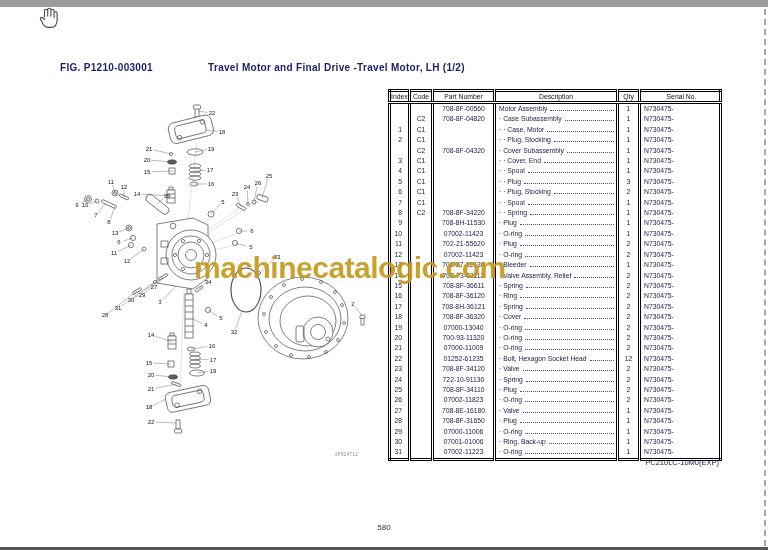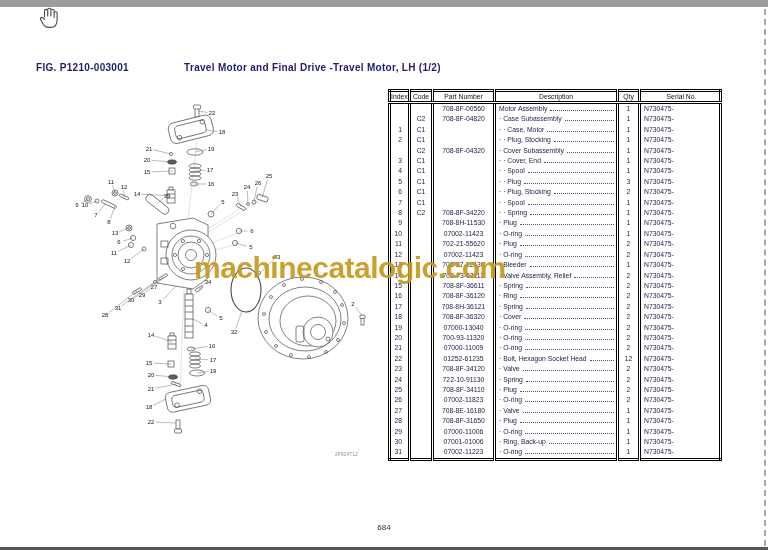--- a/index.html
+++ b/index.html
@@ -7,21 +7,21 @@
               font-family:"Liberation Sans", sans-serif; }
   .page { position:absolute; inset:0; background:#fff; }
 
   .top-bar { position:absolute; left:0; top:0; width:768px; height:7px; background:#9c9c9c; }
   .bottom-bar { position:absolute; left:0; top:547px; width:768px; height:3px; background:#565656; }
   .right-dash { position:absolute; top:9px; bottom:4px; right:2px; width:0;
                 border-left:2px dashed #a8a8a8; }
 
   .hand { position:absolute; left:36px; top:6px; }
 
-  .fig-row { position:absolute; left:36px; top:62px; width:650px; color:#1d1d6e;
+  .fig-row { position:absolute; left:60px; top:62px; width:650px; color:#1d1d6e;
              font-weight:bold; font-size:10px; letter-spacing:.3px; white-space:nowrap; }
   .fig-row .fig-no { display:inline-block; width:145px; }
 
   .diagram { position:absolute; left:45px; top:92px; width:340px; height:370px; }
 
   .watermark { position:absolute; left:194px; top:251px; font-size:30px; font-weight:bold;
                letter-spacing:-0.5px; color:#c6981d; opacity:.92; white-space:nowrap;
                pointer-events:none; z-index:5; }
 
   .tbl-wrap { position:absolute; left:388px; top:89px; width:331px; }
@@ -803,17 +803,18 @@
                 <span class="leader"></span>
               </div>
             </td>
             <td class="c-qty">1</td>
             <td class="c-ser">N730475-</td>
           </tr>
         </tbody>
     </table>
   </div>
 
-  <div class="page-num">684</div>
+  <div class="model-code">PC210LC-10M0(EXP)</div>
+  <div class="page-num">580</div>
 
   <div class="right-dash"></div>
   <div class="bottom-bar"></div>
 </div>
 
 </body></html>

